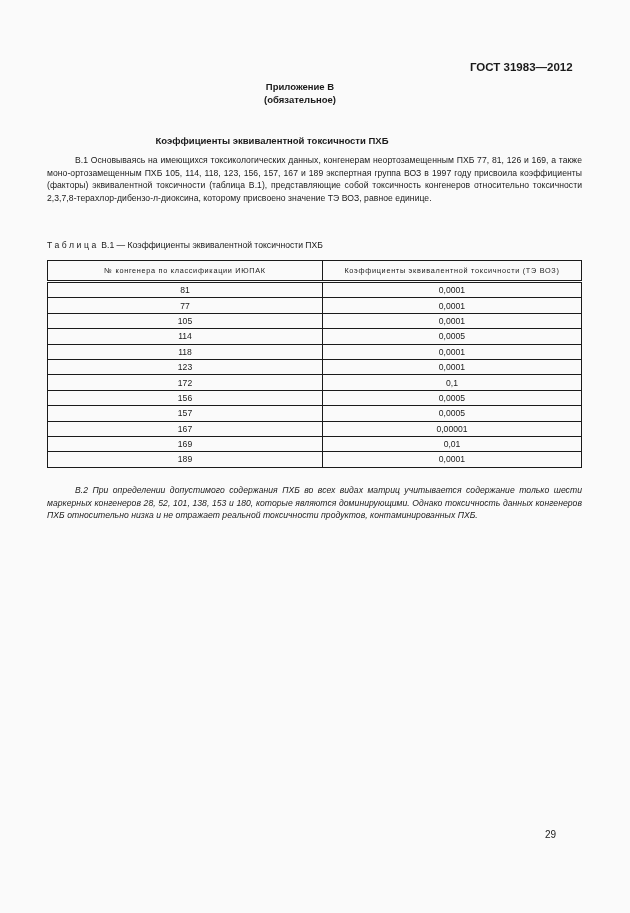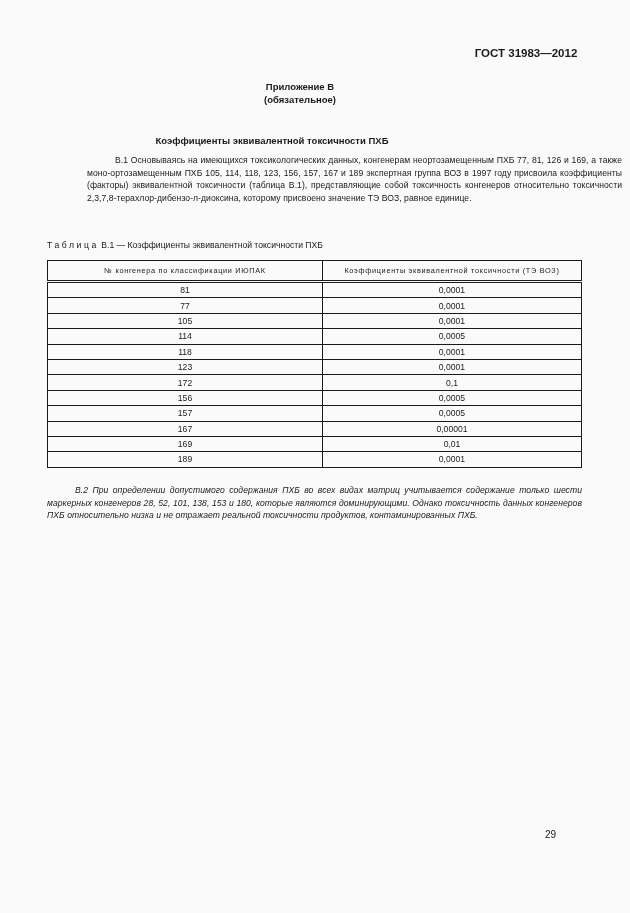--- a/index.html
+++ b/index.html
@@ -1,26 +1,26 @@
 <!DOCTYPE html>
 <html><head>
 <meta charset="utf-8">
 <style>
   html, body { margin:0; padding:0; }
   body {
     width:630px; height:913px; background:#fafafa; position:relative; overflow:hidden;
     font-family:"Liberation Sans", sans-serif; color:#1a1a1a;
   }
   .abs { position:absolute; }
-  .doc-id { left:470px; top:47px; width:112px; text-align:center; font-size:11.5px; font-weight:bold; }
+  .doc-id { left:470px; top:61px; width:112px; text-align:left; font-size:11.5px; font-weight:bold; }
   .annex-title { left:0; width:600px; top:80px; text-align:center; font-size:9.5px; font-weight:bold; line-height:13px; }
   .section-title { left:0; width:544px; top:135px; text-align:center; font-size:9.5px; font-weight:bold; }
   .para { left:47px; width:535px; font-size:8.6px; line-height:12.6px; text-align:justify; letter-spacing:0.05px; }
   .para .ind { display:inline-block; width:28px; }
-  .p1 { top:154px;margin-left:40px; }
+  .p1 { top:154px; }
   .p2 { top:484px;font-style:italic; }
   .tcap { left:47px; top:240px; font-size:8.6px; }
   .tcap .sp { letter-spacing:2.6px; }
   table.t { position:absolute; left:47px; top:260px; width:535px; border-collapse:collapse; font-size:8.6px; }
   table.t th, table.t td { border:1px solid #1a1a1a; text-align:center; padding:0; }
   table.t th { font-weight:normal; font-size:7.3px; letter-spacing:0.7px; height:19px; border-bottom:3px double #1a1a1a; }
   table.t td { height:14.4px; line-height:14px; }
   table.t col.c1 { width:275px; }
   .page-num { left:545px; top:829px; font-size:10px; }
 </style>

